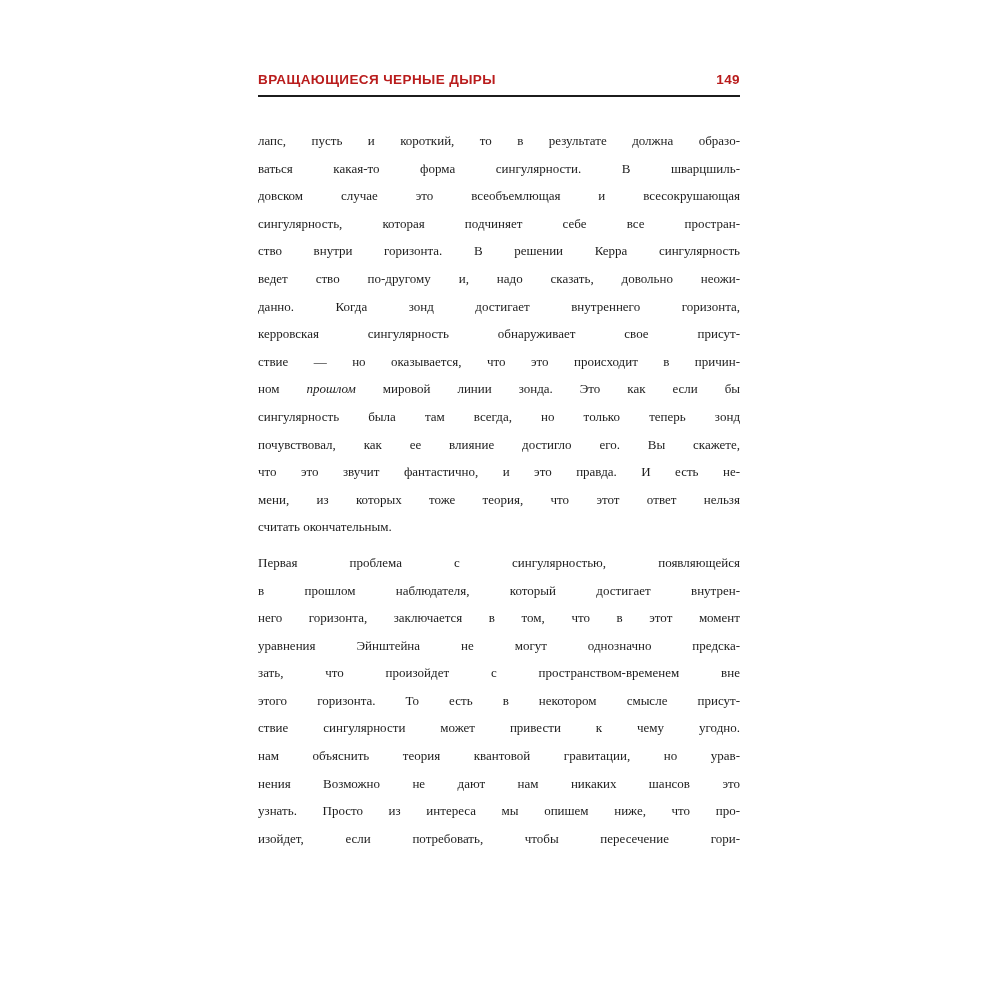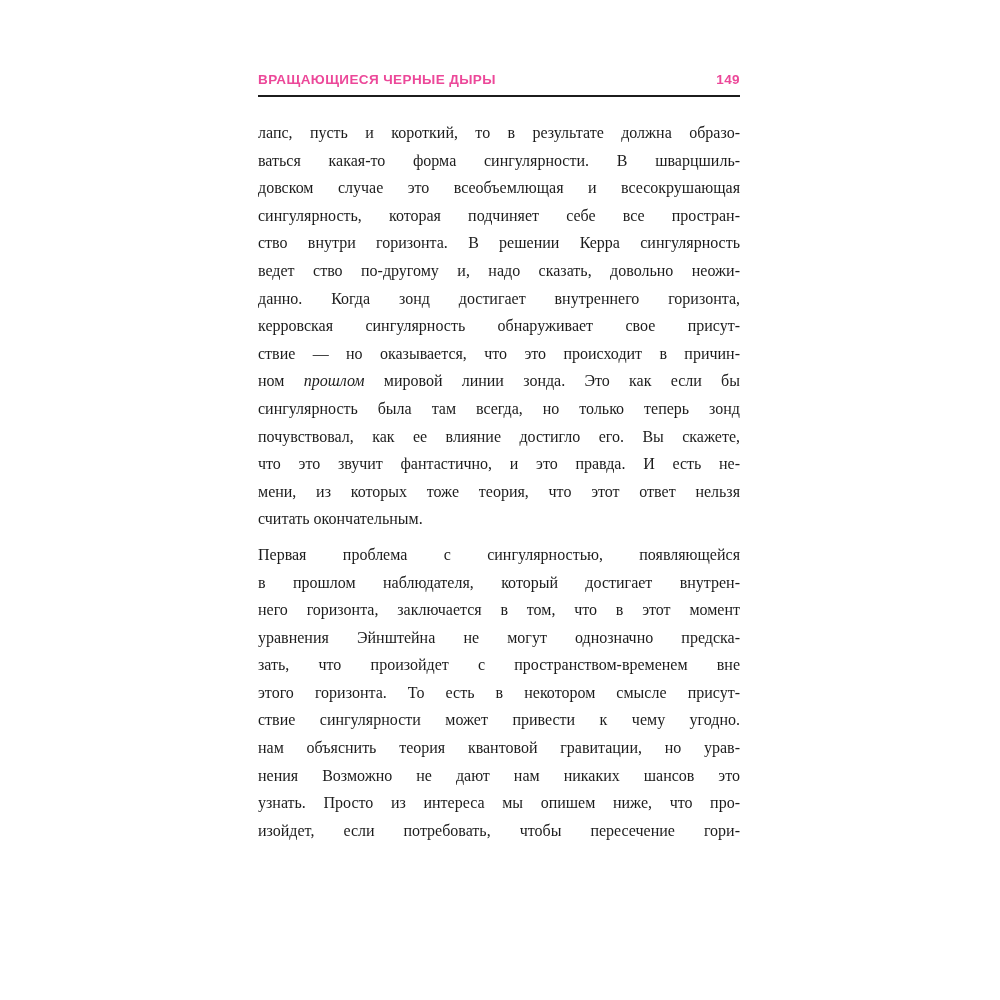--- a/index.html
+++ b/index.html
@@ -22,27 +22,27 @@
     background: #ffffff;
   }
   .header {
     display: flex;
     justify-content: space-between;
     align-items: baseline;
     font-family: "Liberation Sans", sans-serif;
     font-weight: bold;
     font-size: 13.5px;
     letter-spacing: 0.4px;
-    color: #ec4899;
+    color: #b91c1c;
     padding-bottom: 8px;
     border-bottom: 2px solid #1c1c1c;
   }
   .body-text {
-    margin-top: 22px;
-    font-size: 16px;
+    margin-top: 30px;
+    font-size: 13px;
   }
   .paragraph + .paragraph {
     margin-top: 8px;
   }
   .line {
     height: 27.6px;
     line-height: 27.6px;
     overflow: hidden;
     text-align: justify;
     text-align-last: justify;

